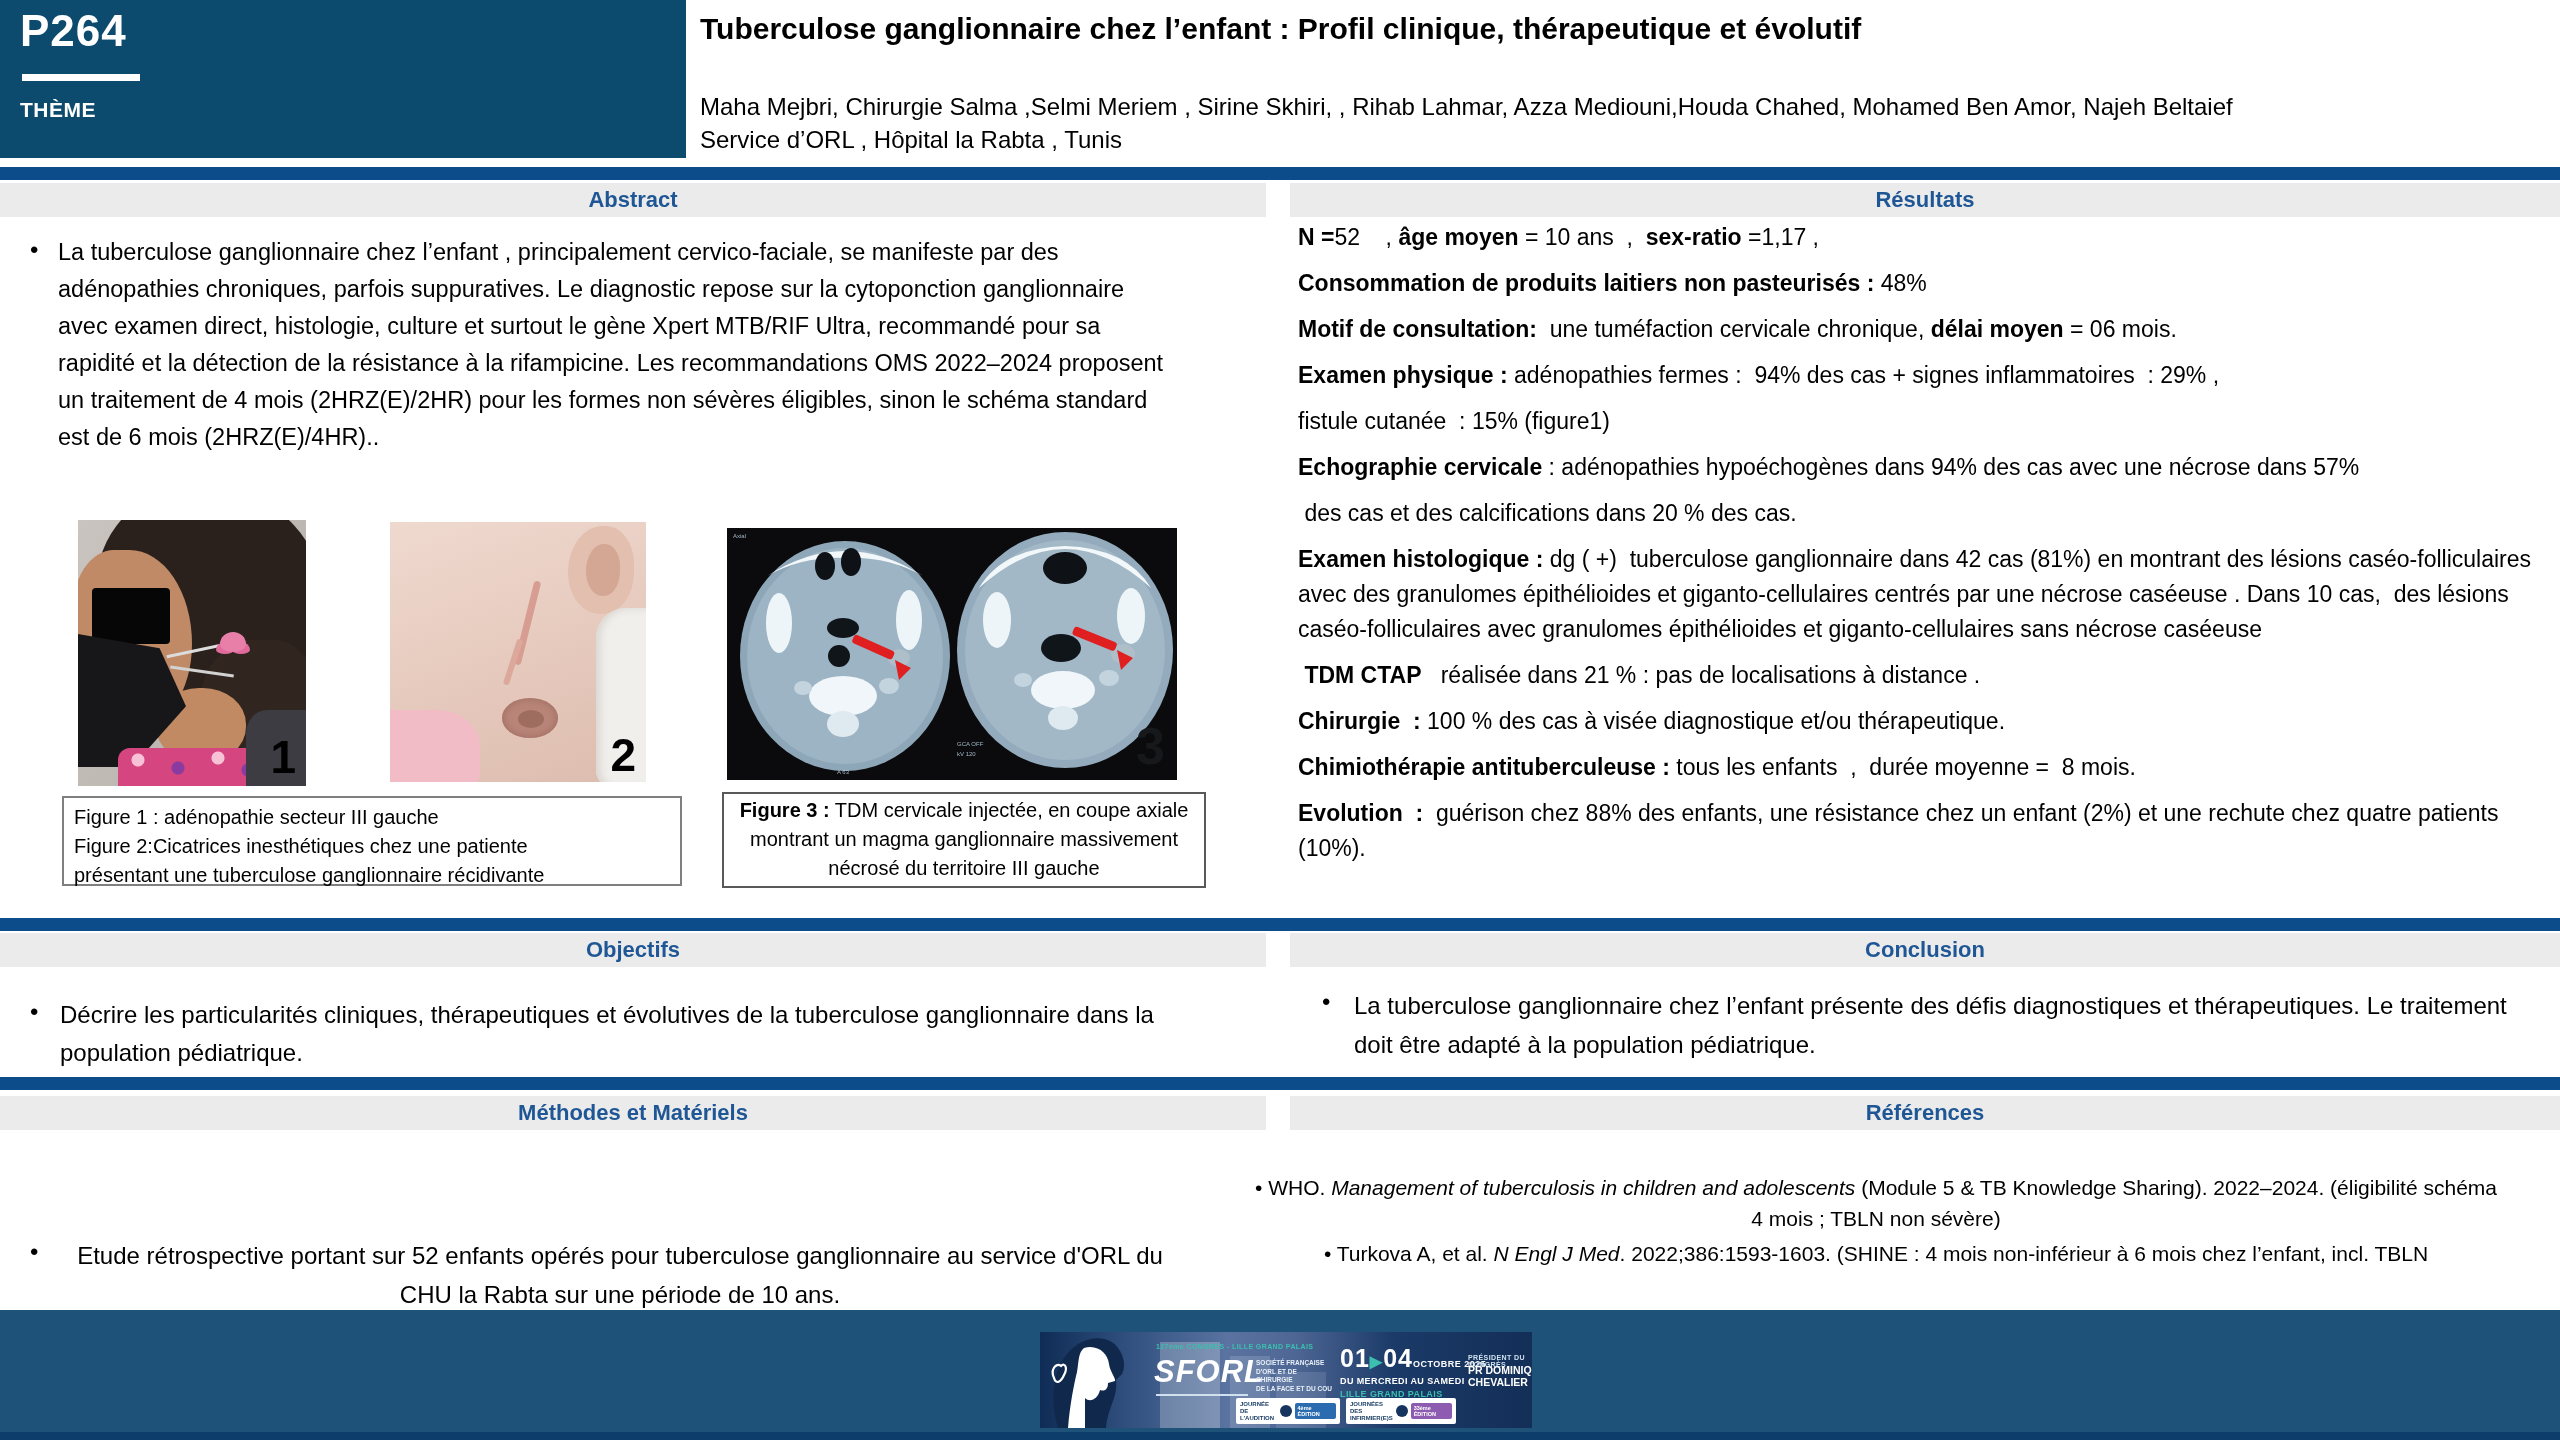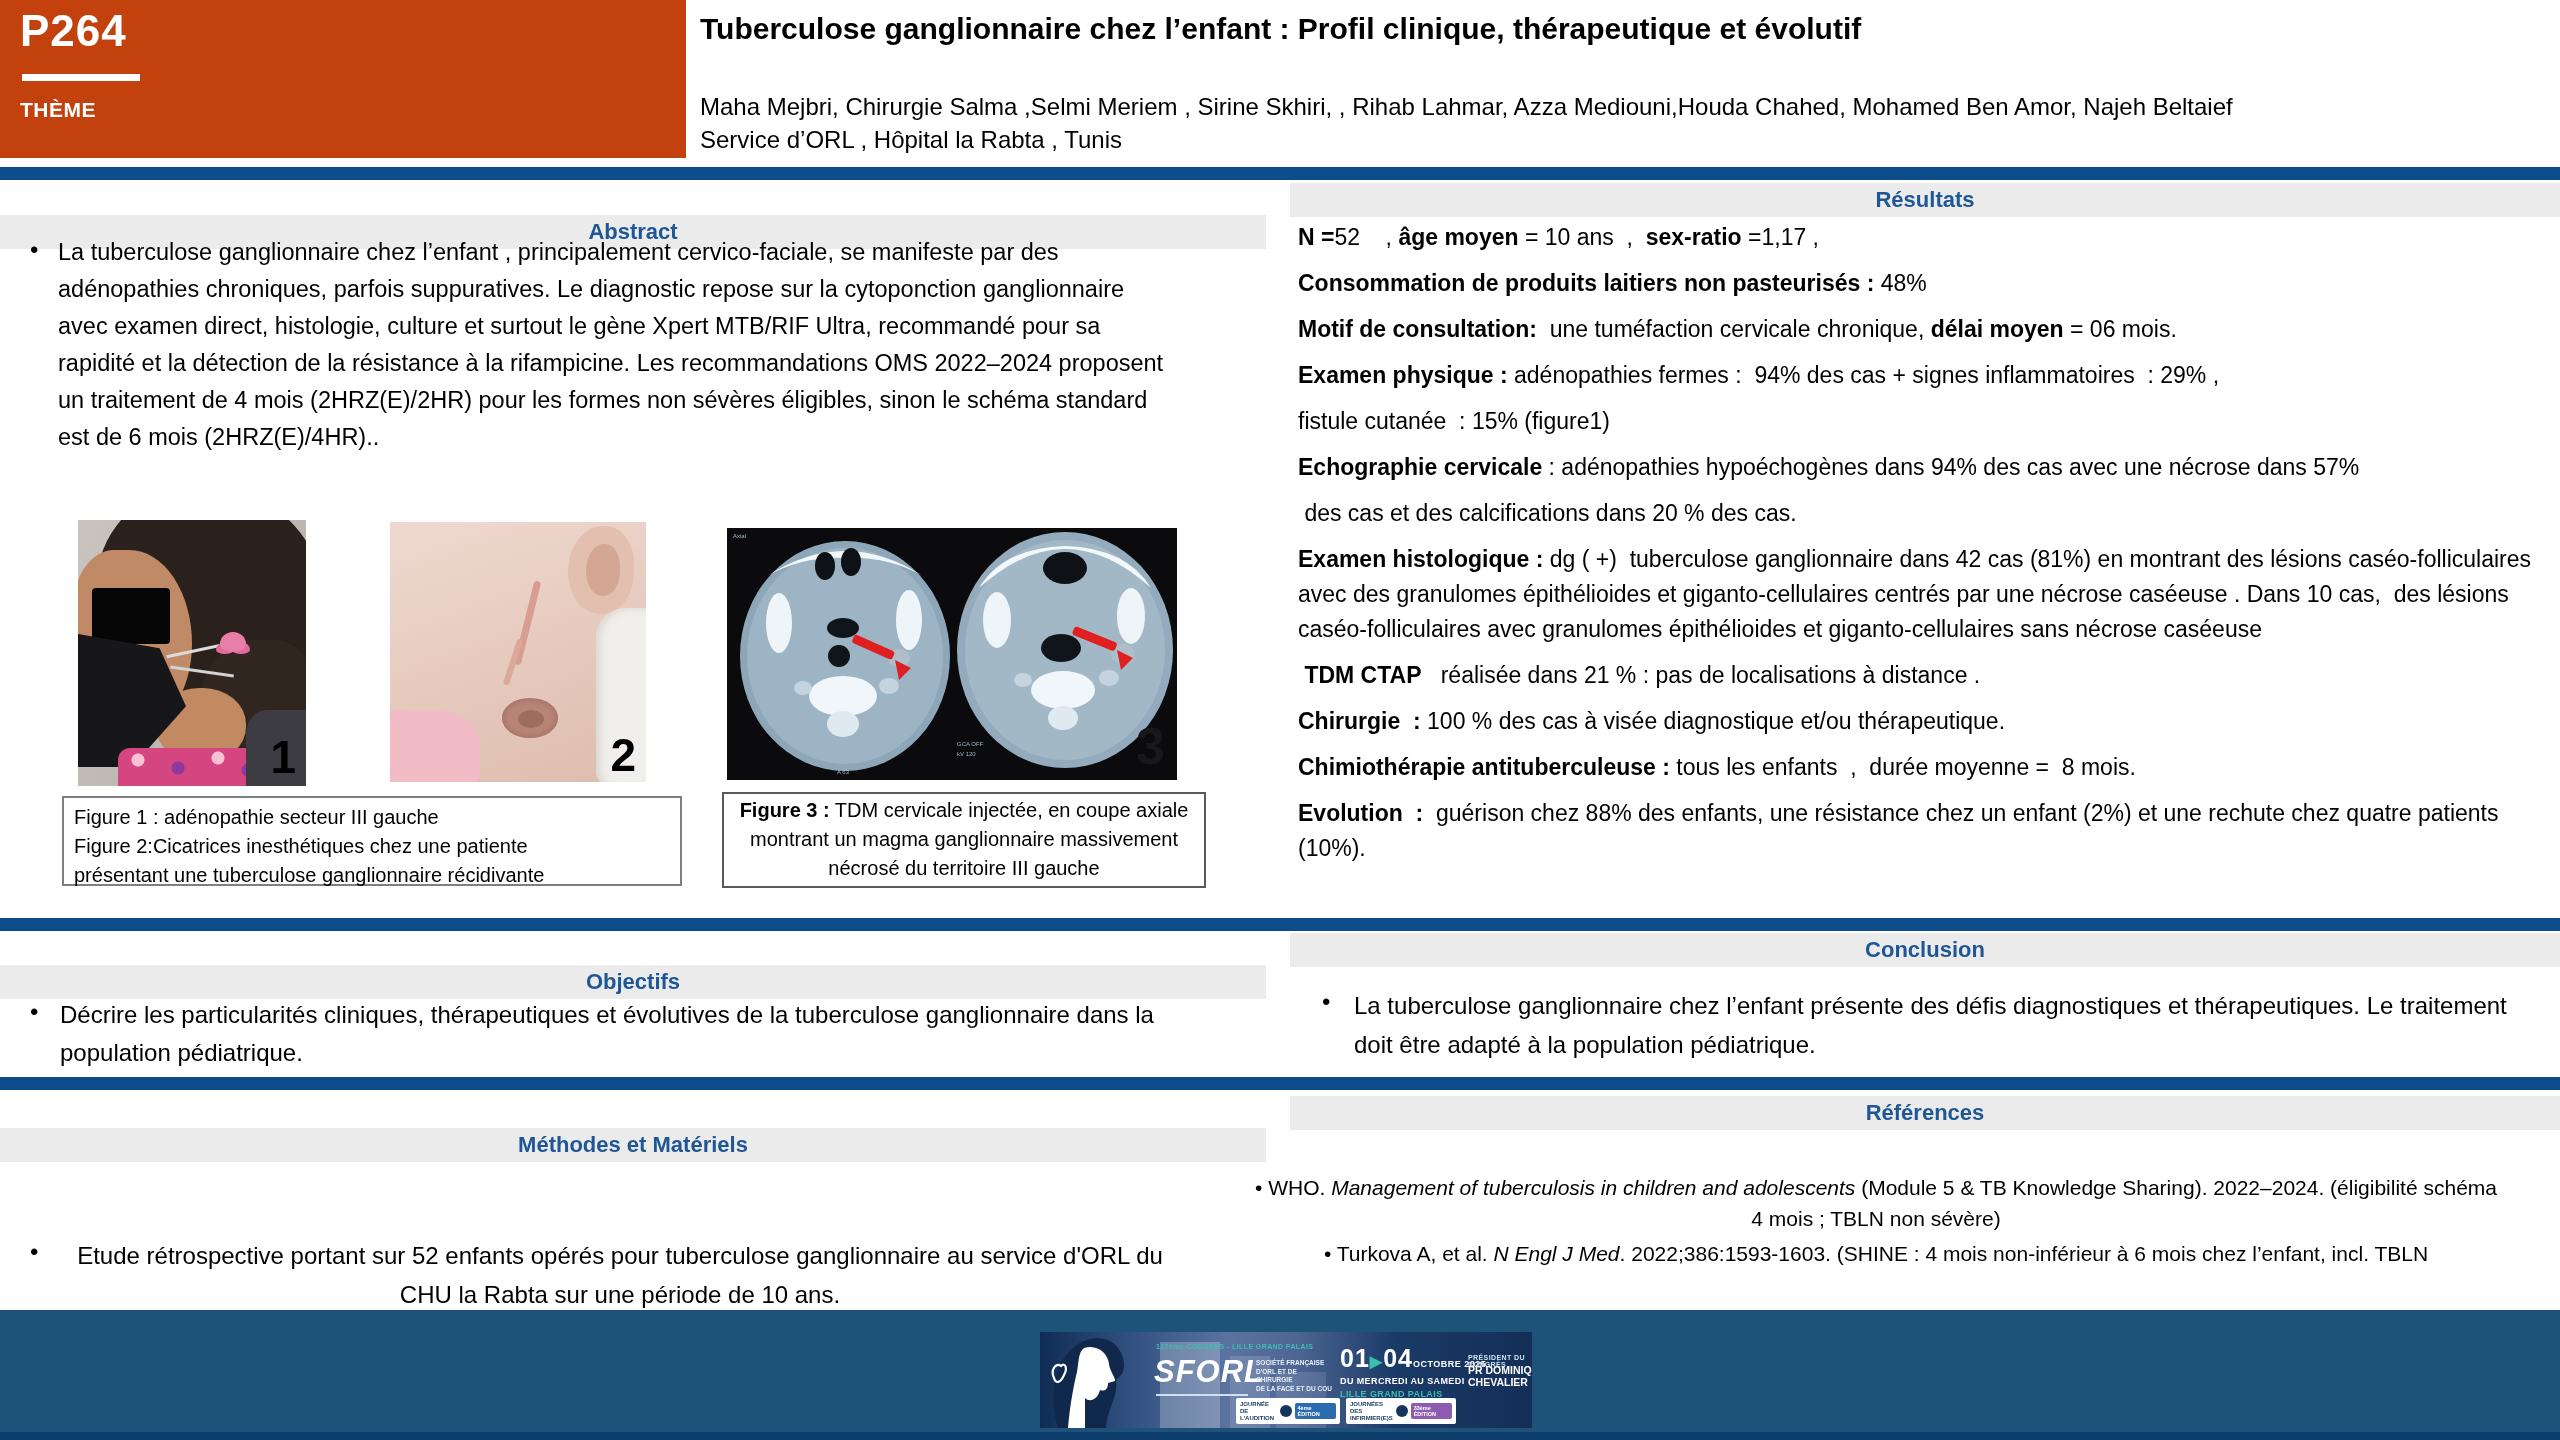--- a/index.html
+++ b/index.html
@@ -3,33 +3,33 @@
 <meta charset="utf-8">
 <style>
   html,body{margin:0;padding:0;background:#fff;}
   .poster{position:relative;width:2560px;height:1440px;background:#ffffff;
     font-family:"Liberation Sans",sans-serif;color:#111;overflow:hidden;}
   .abs{position:absolute;}
   .b{font-weight:bold;}
   .i{font-style:italic;}
 
   
-  .code-box{left:0;top:0;width:686px;height:158px;background:#c2410c;}
+  .code-box{left:0;top:0;width:686px;height:158px;background:#0c4a6e;}
   .code{left:20px;top:6px;font-size:44px;font-weight:bold;color:#fff;letter-spacing:1px;}
   .code-underline{left:22px;top:74px;width:118px;height:7px;background:#fff;}
   .theme{left:20px;top:98px;font-size:21px;font-weight:bold;color:#fff;letter-spacing:.5px;}
   .title{left:700px;top:12px;width:1840px;font-size:30px;font-weight:bold;color:#000;}
   .authors{left:700px;top:90px;width:1850px;font-size:24px;color:#000;line-height:33px;}
 
   
   .bar{left:0;width:2560px;height:13px;background:#0c4c8a;}
   .bar1{top:167px;} .bar2{top:918px;} .bar3{top:1077px;}
   .gray-row{height:34px;background:#ebebeb;display:flex;align-items:center;justify-content:center;}
   .gray-row .hdr{font-size:22px;font-weight:bold;color:#1f5796;}
-  .grL{left:0;width:1266px;margin-top:32px;} .grR{left:1290px;width:1270px;}
+  .grL{left:0;width:1266px;} .grR{left:1290px;width:1270px;}
   .row1{top:183px;} .row2{top:933px;} .row3{top:1096px;}
 
   
   .bullet-dot{font-size:24px;color:#000;}
   .abstract-bullet{left:30px;top:236px;}
   .abstract-text{left:58px;top:234px;width:1118px;font-size:23.5px;line-height:37px;color:#000;}
 
   
   .photo{overflow:hidden;}
   .fig-num{position:absolute;font-size:46px;font-weight:bold;color:#000;line-height:1;}

